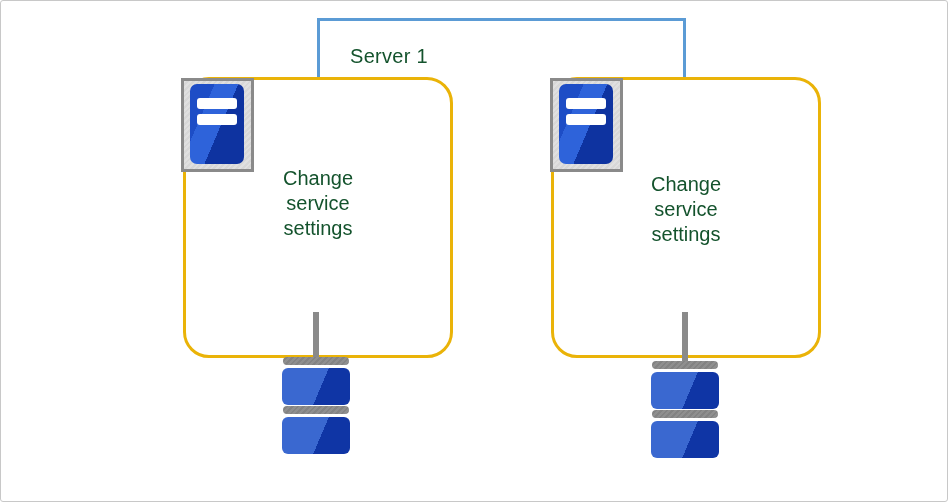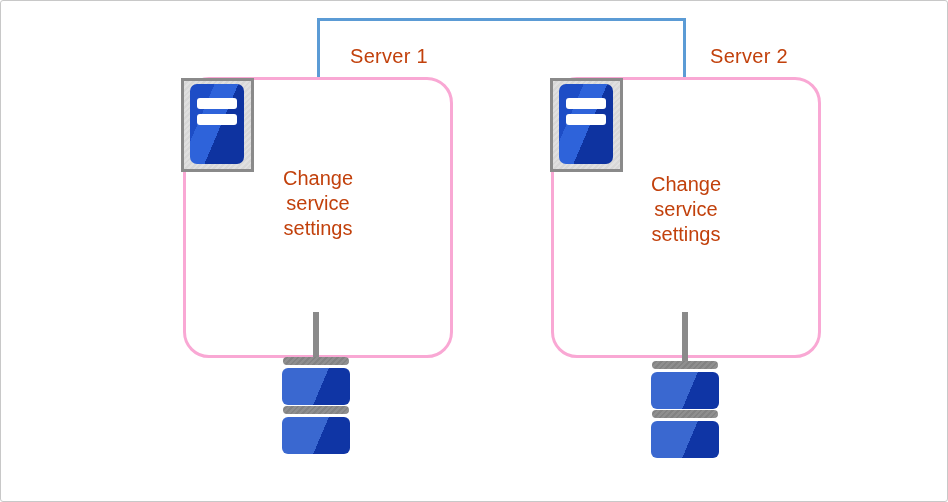--- a/index.html
+++ b/index.html
@@ -9,21 +9,21 @@
     font-family: "Liberation Sans", sans-serif;
   }
   .canvas {
     position: relative;
     width: 946px;
     height: 500px;
     background: #ffffff;
     border: 1px solid #c8c8c8;
     border-radius: 3px;
     overflow: hidden;
-    color: #c2410c;
+    color: #14532d;
   }
 
   
   .conn { position: absolute; background: #5b9bd5; }
   .conn-h  { left: 316px; top: 17px; width: 369px; height: 3px; }
   .conn-v1 { left: 316px; top: 17px; width: 3px;  height: 59px; }
   .conn-v2 { left: 682px; top: 17px; width: 3px;  height: 59px; }
 
   
   .srv-label {
@@ -39,21 +39,21 @@
   .lbl2 { left: 675px; }
 
   
   .node {
     position: absolute;
     top: 76px;
     width: 270px;
     height: 281px;
     box-sizing: border-box;
     background: #ffffff;
-    border: 3px solid #f9a8d4;
+    border: 3px solid #eab308;
     border-radius: 26px;
   }
   .node1 { left: 182px; }
   .node2 { left: 550px; }
   .body-text {
     position: absolute;
     left: 0; right: 0;
     text-align: center;
     font-size: 20px;
     line-height: 25px;
@@ -136,21 +136,20 @@
 </head>
 <body>
 
 <div class="canvas">
 
   <div class="conn conn-h"></div>
   <div class="conn conn-v1"></div>
   <div class="conn conn-v2"></div>
 
   <div class="srv-label lbl1">Server 1</div>
-  <div class="srv-label lbl2">Server 2</div>
 
   <div class="node node1">
     <div class="body-text">Change
 service
 settings</div>
   </div>
   <div class="icon-frame if1">
     <div class="tower">
       <div class="bar b1"></div>
       <div class="bar b2"></div>

